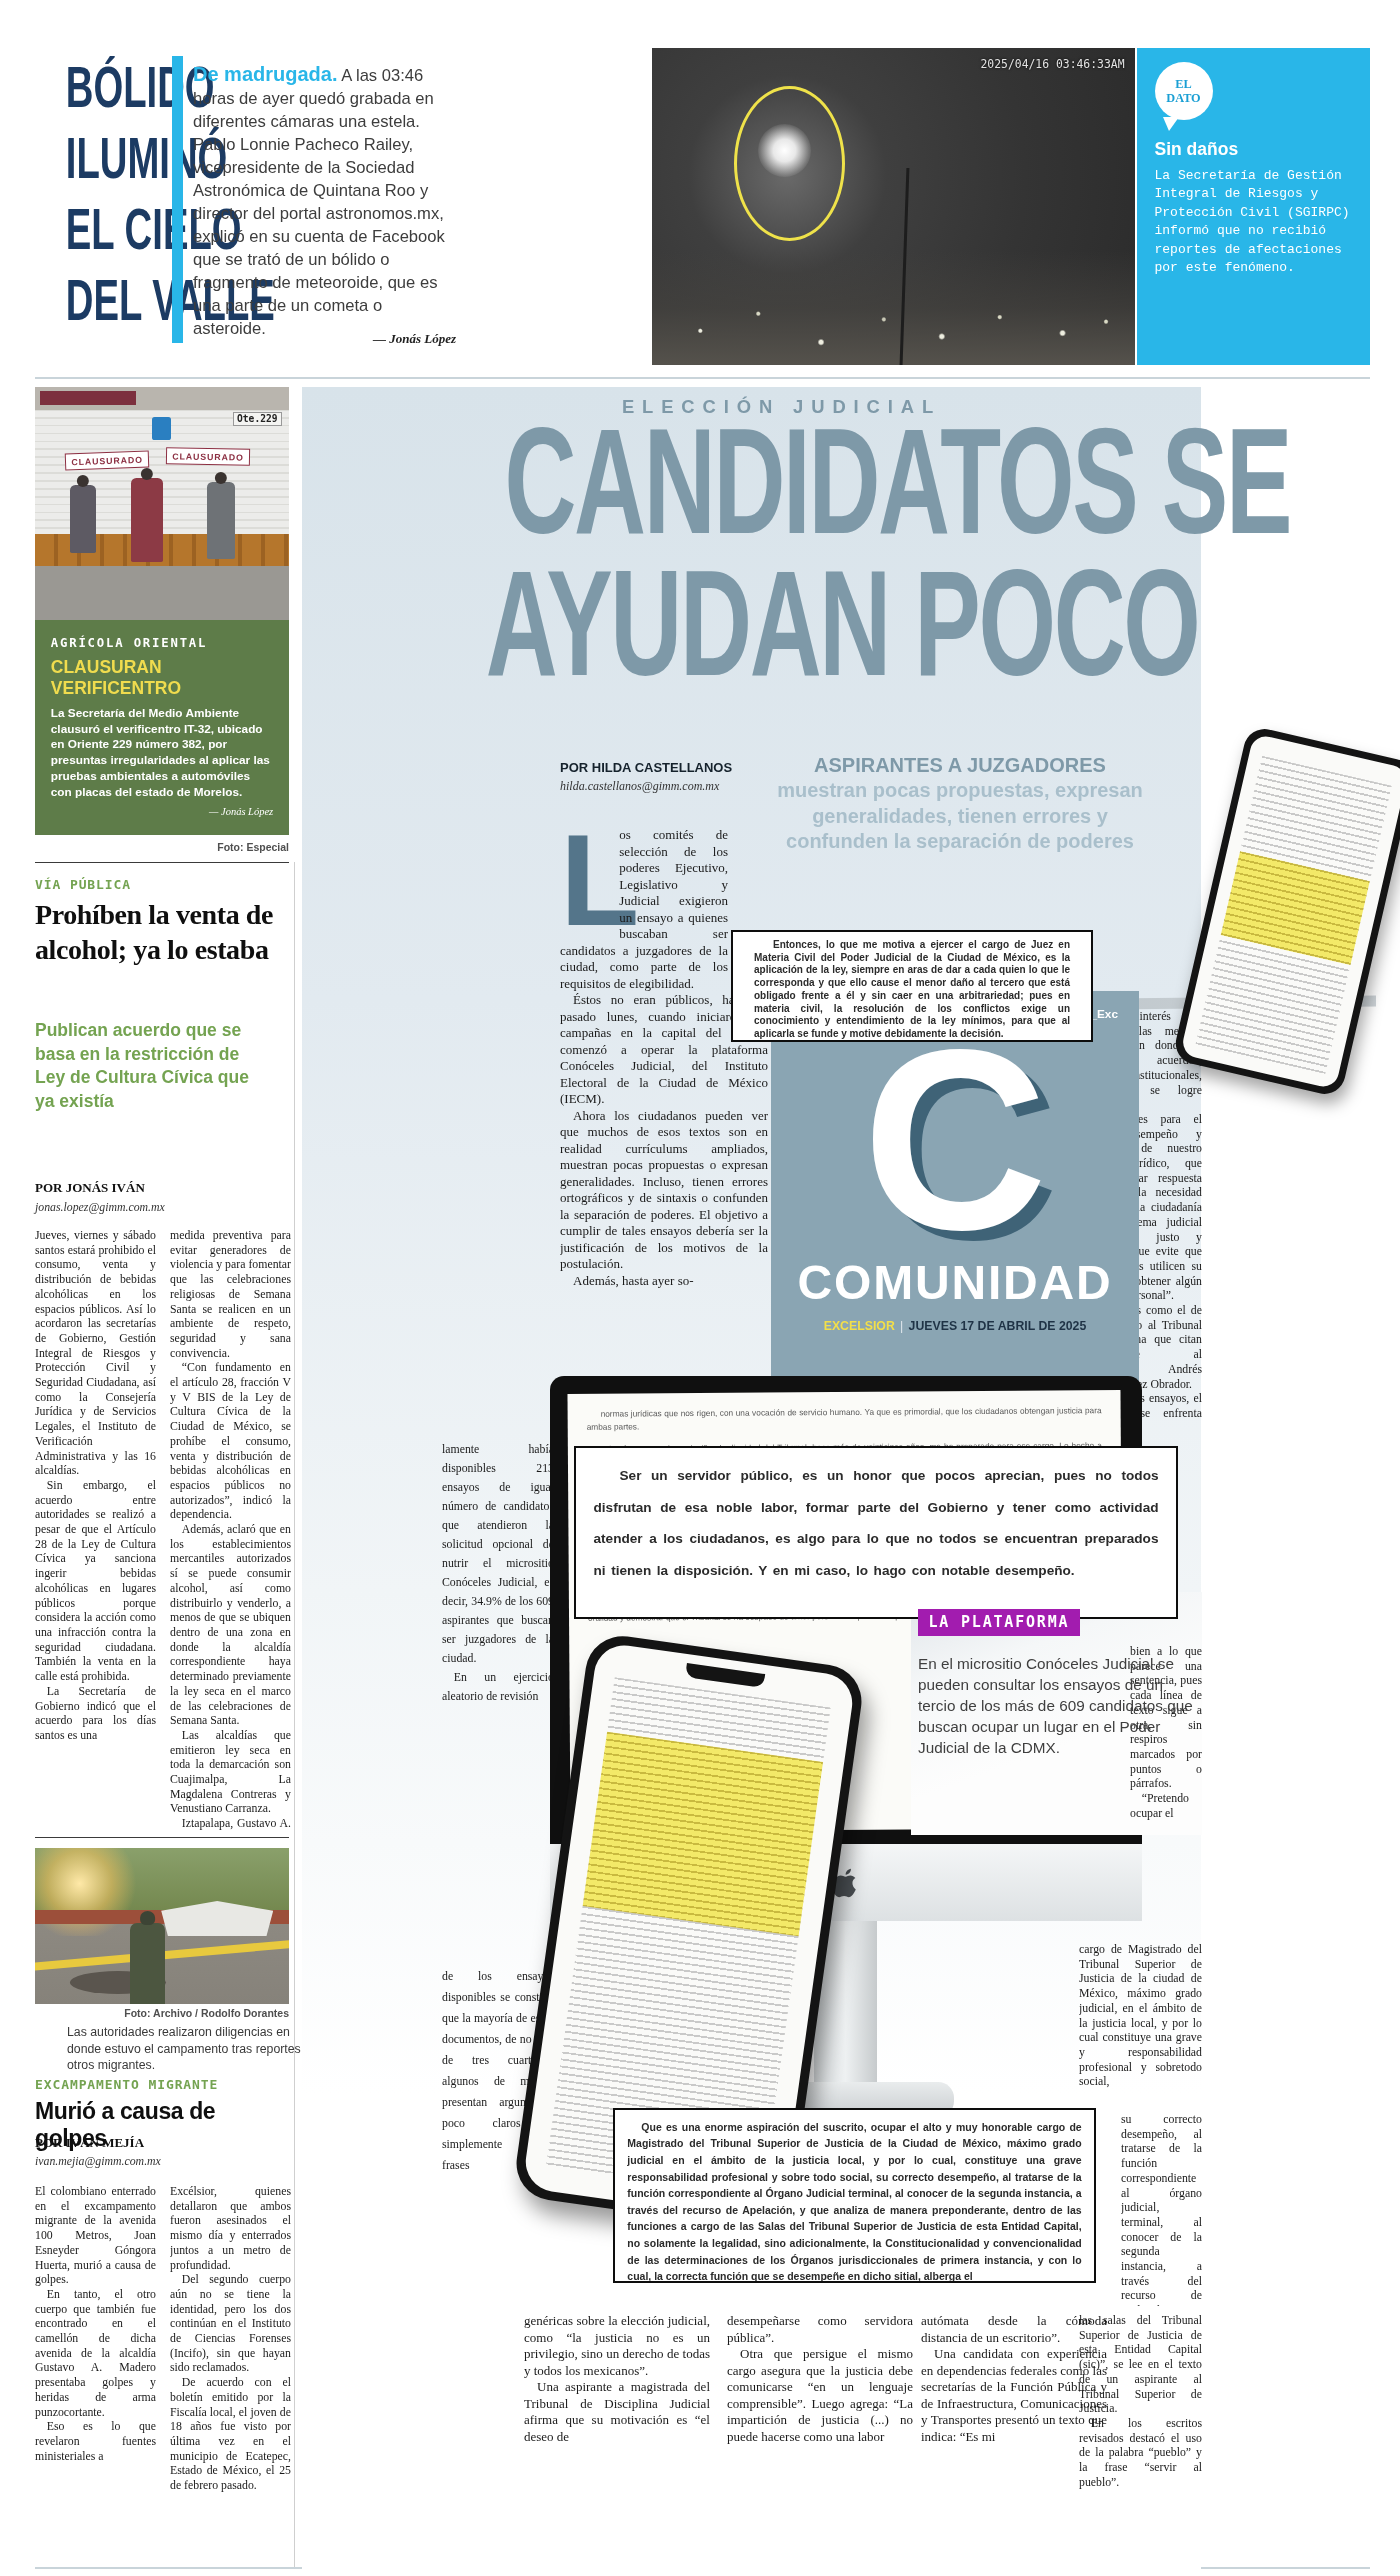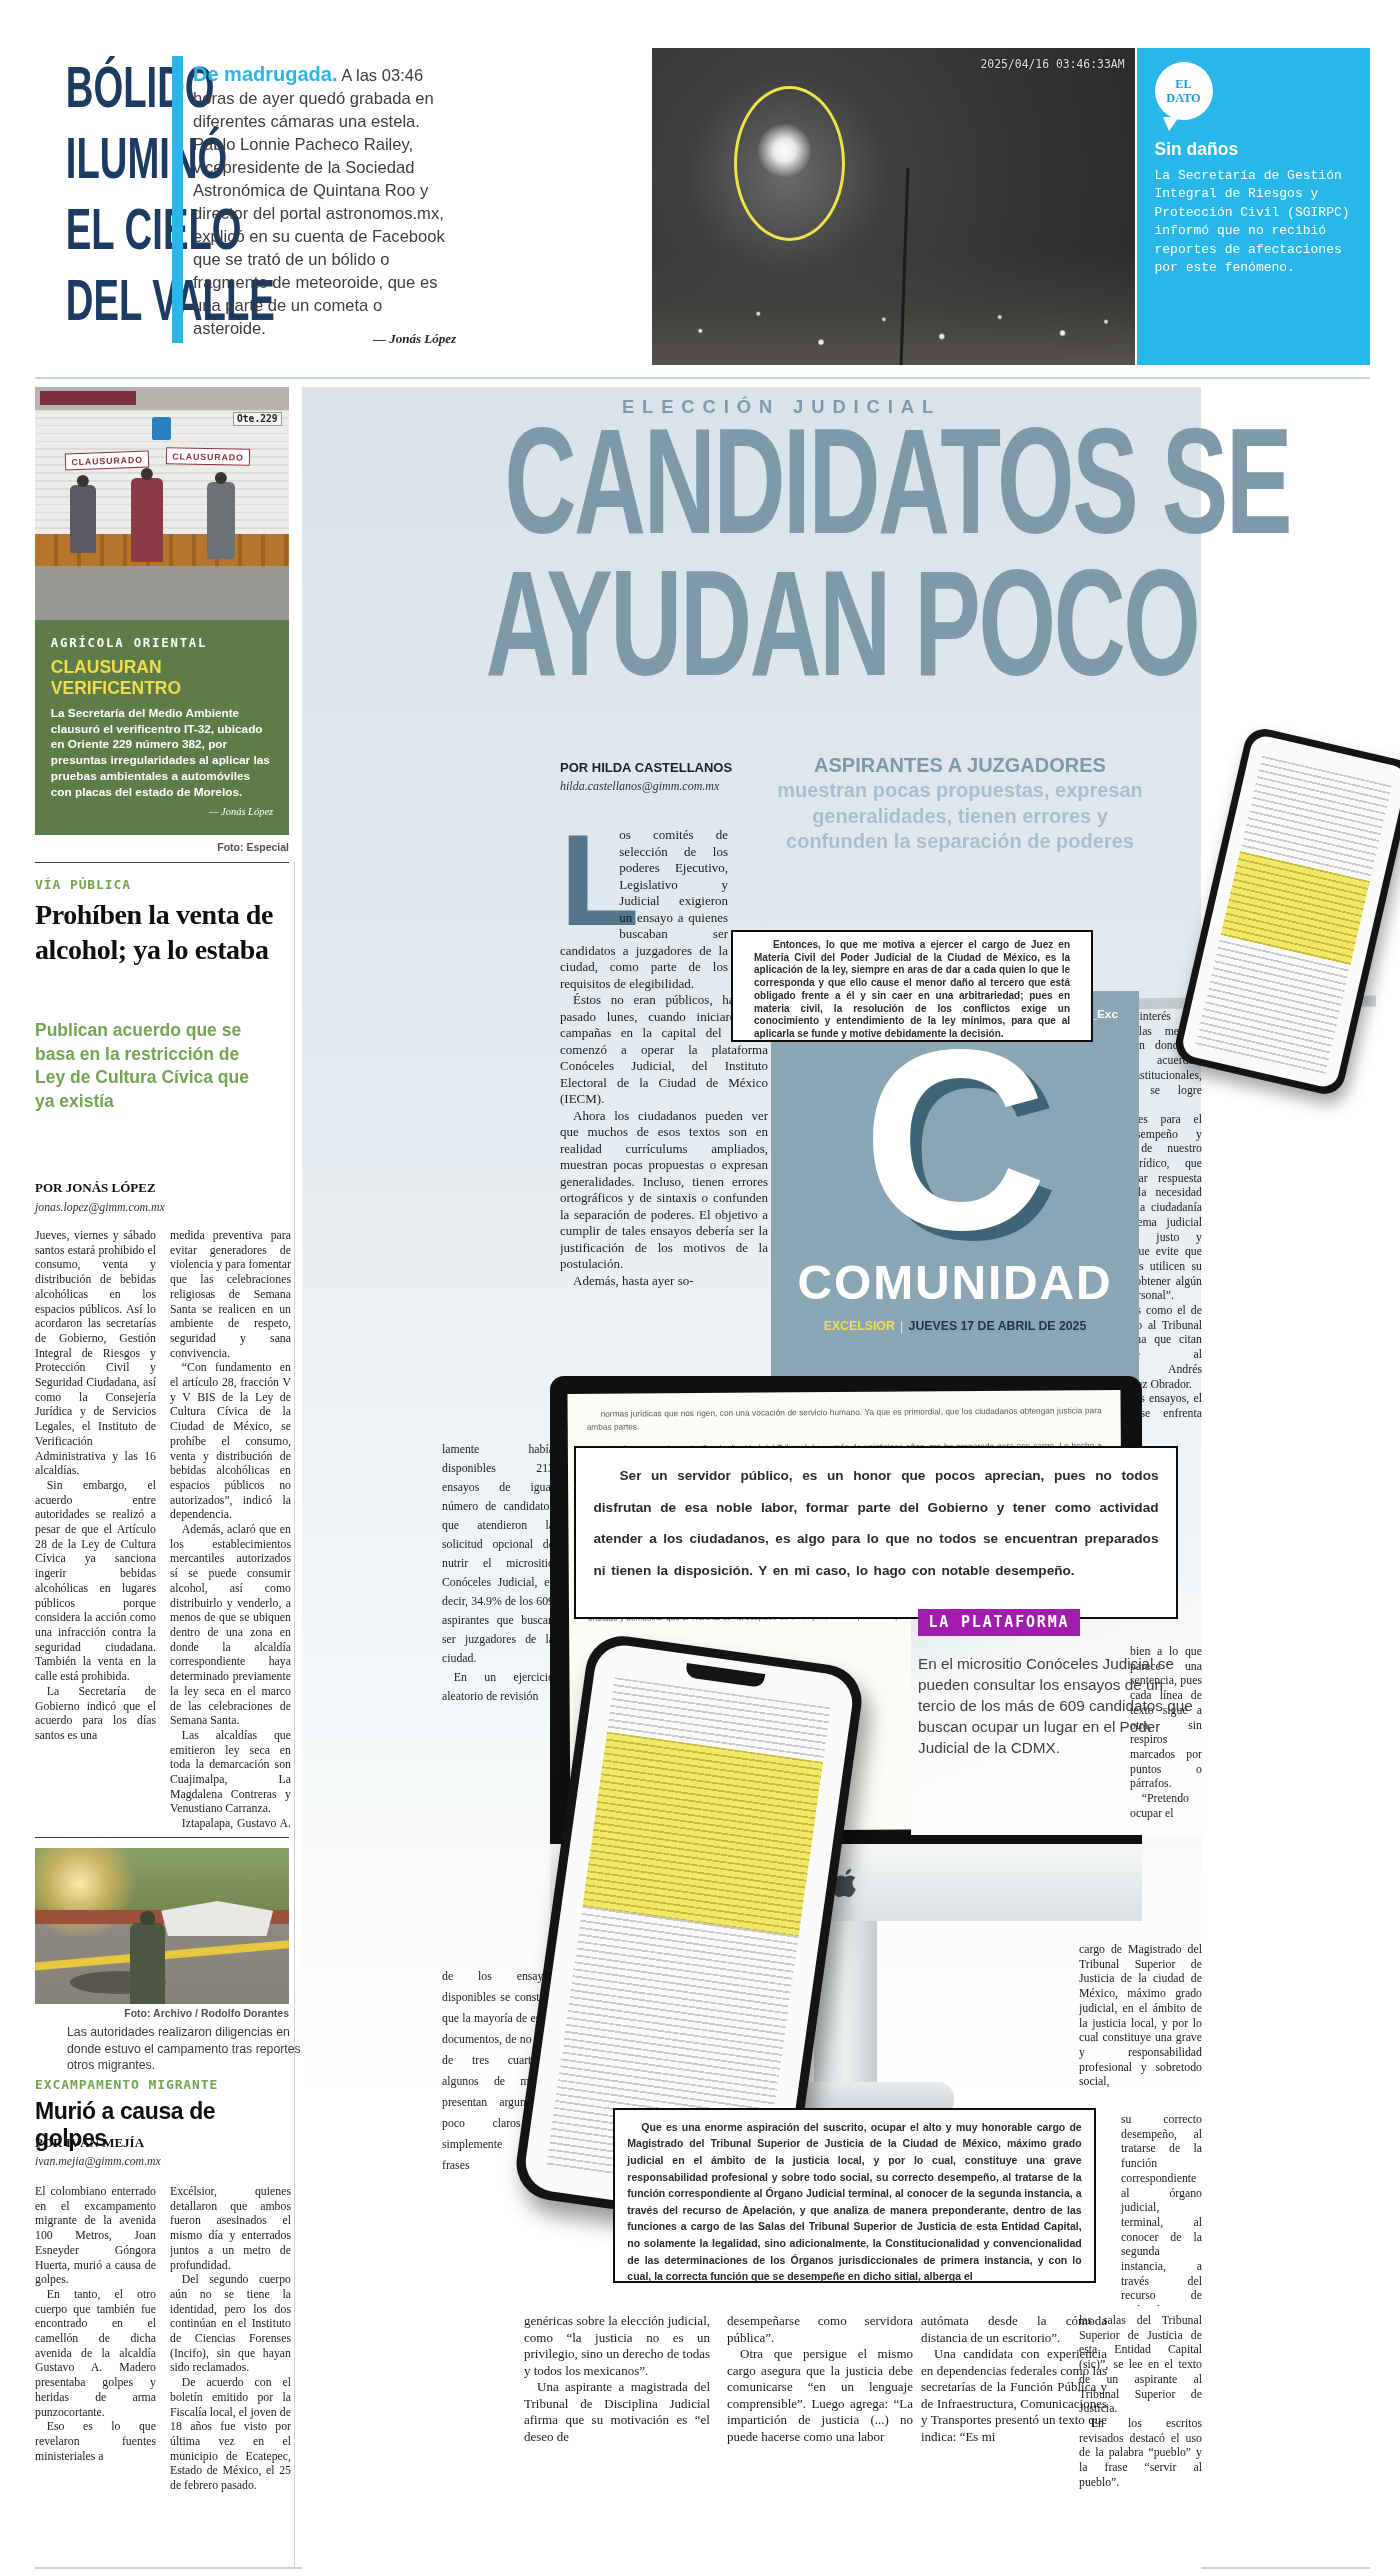--- a/index.html
+++ b/index.html
@@ -220,21 +220,21 @@
     <div class="gb-title">CLAUSURAN VERIFICENTRO</div>
     <div class="gb-text">La Secretaría del Medio Ambiente clausuró el verificentro IT-32, ubicado en Oriente 229 número 382, por presuntas irregularidades al aplicar las pruebas ambientales a automóviles con placas del estado de Morelos.</div>
     <div class="gb-credit">— Jonás López</div>
   </div>
   <div class="abs foto-credit" style="left:35px;top:841px;width:254px;">Foto: Especial</div>
   <div class="abs rule-dark" style="left:35px;top:862px;width:254px;"></div>
 
   <div class="abs kicker-green" style="left:35px;top:877px;">VÍA PÚBLICA</div>
   <div class="abs alcohol-head" style="left:35px;top:897px;width:257px;">Prohíben la venta de alcohol; ya lo estaba</div>
   <div class="abs deck-green" style="left:35px;top:1019px;width:238px;">Publican acuerdo que se basa en la restricción de Ley de Cultura Cívica que ya existía</div>
-  <div class="abs byline" style="left:35px;top:1180px;">POR JONÁS LÓPEZ</div>
+  <div class="abs byline" style="left:35px;top:1180px;">POR JONÁS IVÁN</div>
   <div class="abs email" style="left:35px;top:1200px;">jonas.lopez@gimm.com.mx</div>
   <div class="abs bodycol pre jus" style="left:35px;top:1228px;width:121px;height:604px;">Jueves, viernes y sábado santos estará prohibido el consumo, venta y distribución de bebidas alcohólicas en los espacios públicos. Así lo acordaron las secretarías de Gobierno, Gestión Integral de Riesgos y Protección Civil y Seguridad Ciudadana, así como la Consejería Jurídica y de Servicios Legales, el Instituto de Verificación Administrativa y las 16 alcaldías.
  Sin embargo, el acuerdo entre autoridades se realizó a pesar de que el Artículo 28 de la Ley de Cultura Cívica ya sanciona ingerir bebidas alcohólicas en lugares públicos porque considera la acción como una infracción contra la seguridad ciudadana. También la venta en la calle está prohibida.
  La Secretaría de Gobierno indicó que el acuerdo para los días santos es una</div>
   <div class="abs bodycol pre jus" style="left:170px;top:1228px;width:121px;height:604px;">medida preventiva para evitar generadores de violencia y para fomentar que las celebraciones religiosas de Semana Santa se realicen en un ambiente de respeto, seguridad y sana convivencia.
  “Con fundamento en el artículo 28, fracción V y V BIS de la Ley de Cultura Cívica de la Ciudad de México, se prohíbe el consumo, venta y distribución de bebidas alcohólicas en espacios públicos no autorizados”, indicó la dependencia.
  Además, aclaró que en los establecimientos mercantiles autorizados sí se puede consumir alcohol, así como distribuirlo y venderlo, a menos de que se ubiquen dentro de una zona en donde la alcaldía correspondiente haya determinado previamente la ley seca en el marco de las celebraciones de Semana Santa.
  Las alcaldías que emitieron ley seca en toda la demarcación son Cuajimalpa, La Magdalena Contreras y Venustiano Carranza.
  Iztapalapa, Gustavo A. Madero, Milpa Alta, Tláhuac y Xochimilco, solamente la aplican en algunas colonias o pueblos.</div>
 

